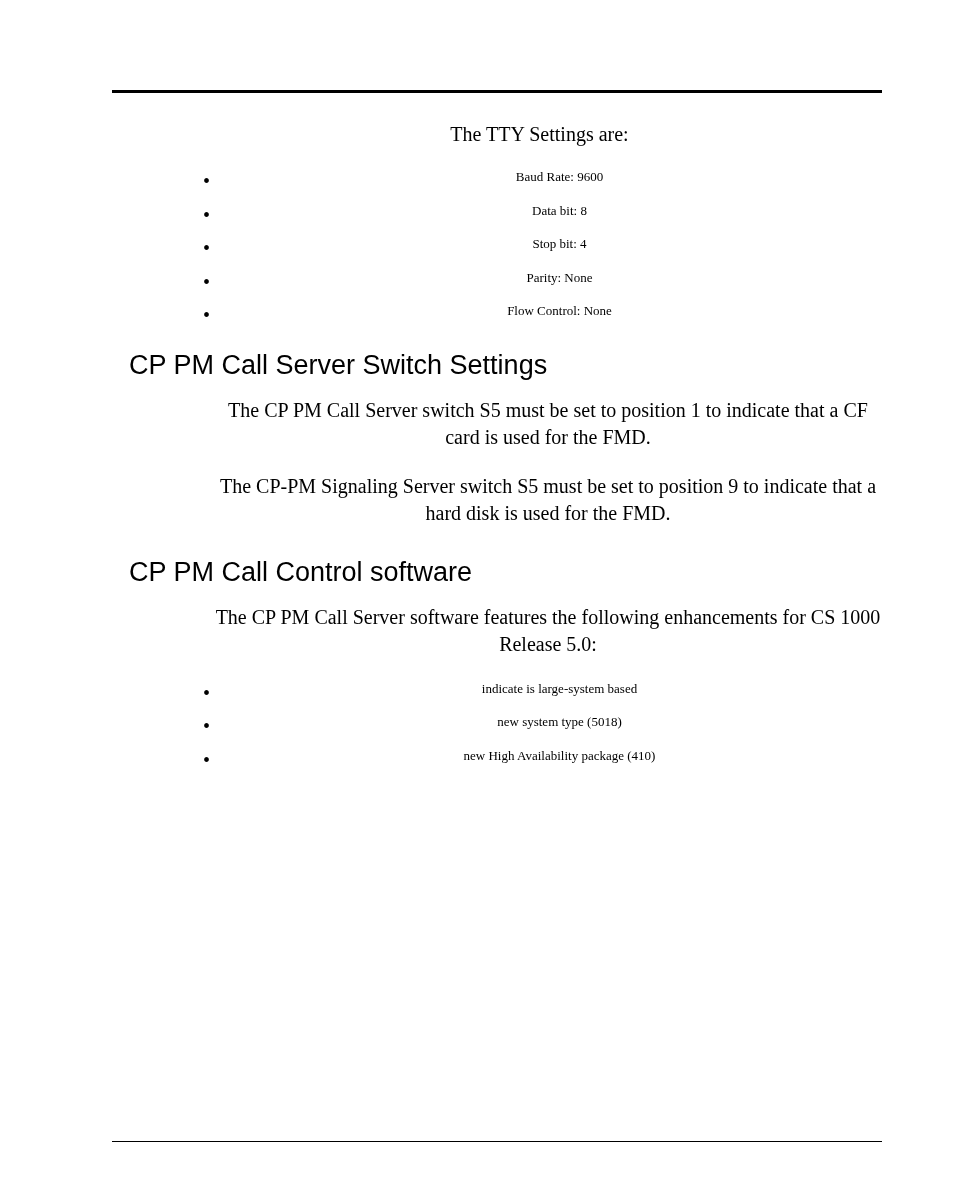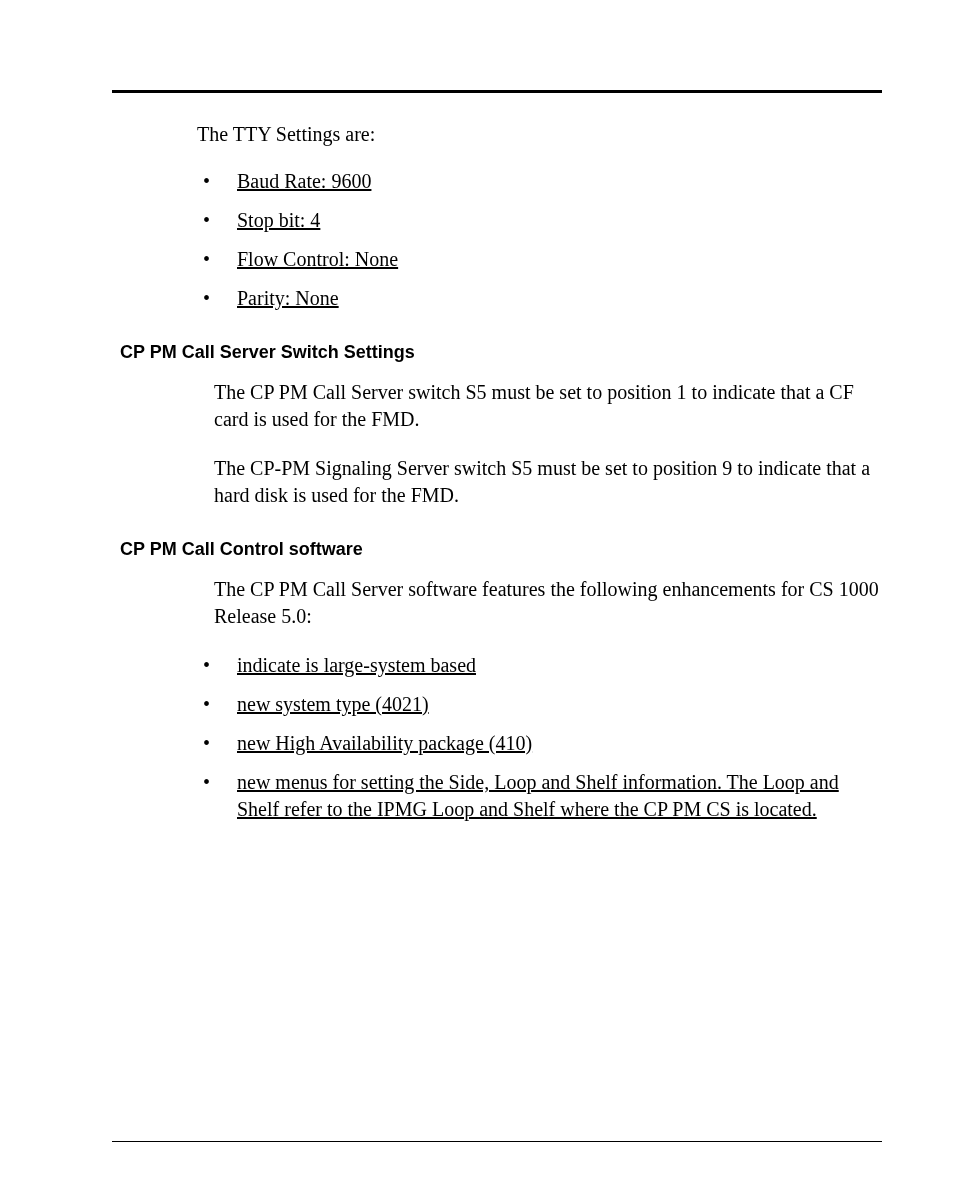--- a/index.html
+++ b/index.html
@@ -24,85 +24,85 @@
   }
   .bottom-rule {
     border-top: 1.5px solid #000;
     position: absolute;
     left: 112px;
     right: 72px;
     bottom: 60px;
   }
   .body-indent {
     margin-left: 85px;
+    text-align: center;
   }
   p.lead {
     font-size: 20px;
     margin: 0 0 20px 0;
     line-height: 1.35;
   }
   p.para {
     font-size: 20px;
     margin: 0 0 22px 17px;
     line-height: 1.35;
   }
   ul.bullets {
     list-style: none;
     padding: 0;
     margin: 0 0 24px 0;
   }
   ul.bullets li {
-    font-size: 20px;
+    font-size: 13px;
     line-height: 1.35;
     padding-left: 40px;
     position: relative;
-    margin: 0 0 12px 0;
-    text-decoration: underline;
+    margin: 16px 0 12px 0;
   }
   ul.bullets li::before {
     content: "•";
     position: absolute;
     left: 6px;
     top: 0;
     font-size: 20px;
   }
   h2.section {
     font-family: Helvetica, Arial, sans-serif;
-    font-weight: bold;
-    font-size: 18px;
-    margin: 30px 0 16px 8px;
+    font-weight: normal;
+    font-size: 27px;
+    margin: 30px 0 16px 17px;
   }
 </style>
 </head>
 <body>
 
 <div class="page">
   <div class="top-rule"></div>
 
   <div class="body-indent">
     <p class="lead">The TTY Settings are:</p>
     <ul class="bullets">
       <li>Baud Rate: 9600</li>
+      <li>Data bit: 8</li>
       <li>Stop bit: 4</li>
+      <li>Parity: None</li>
       <li>Flow Control: None</li>
-      <li>Parity: None</li>
     </ul>
   </div>
 
   <h2 class="section">CP PM Call Server Switch Settings</h2>
   <div class="body-indent">
     <p class="para">The CP PM Call Server switch S5 must be set to position 1 to indicate that a CF card is used for the FMD.</p>
     <p class="para">The CP-PM Signaling Server switch S5 must be set to position 9 to indicate that a hard disk is used for the FMD.</p>
   </div>
 
   <h2 class="section">CP PM Call Control software</h2>
   <div class="body-indent">
     <p class="para">The CP PM Call Server software features the following enhancements for CS 1000 Release 5.0:</p>
     <ul class="bullets">
       <li>indicate is large-system based</li>
-      <li>new system type (4021)</li>
+      <li>new system type (5018)</li>
       <li>new High Availability package (410)</li>
-      <li>new menus for setting the Side, Loop and Shelf information. The Loop and Shelf refer to the IPMG Loop and Shelf where the CP PM CS is located.</li>
     </ul>
   </div>
 
   <div class="bottom-rule"></div>
 </div>
 
 </body></html>

